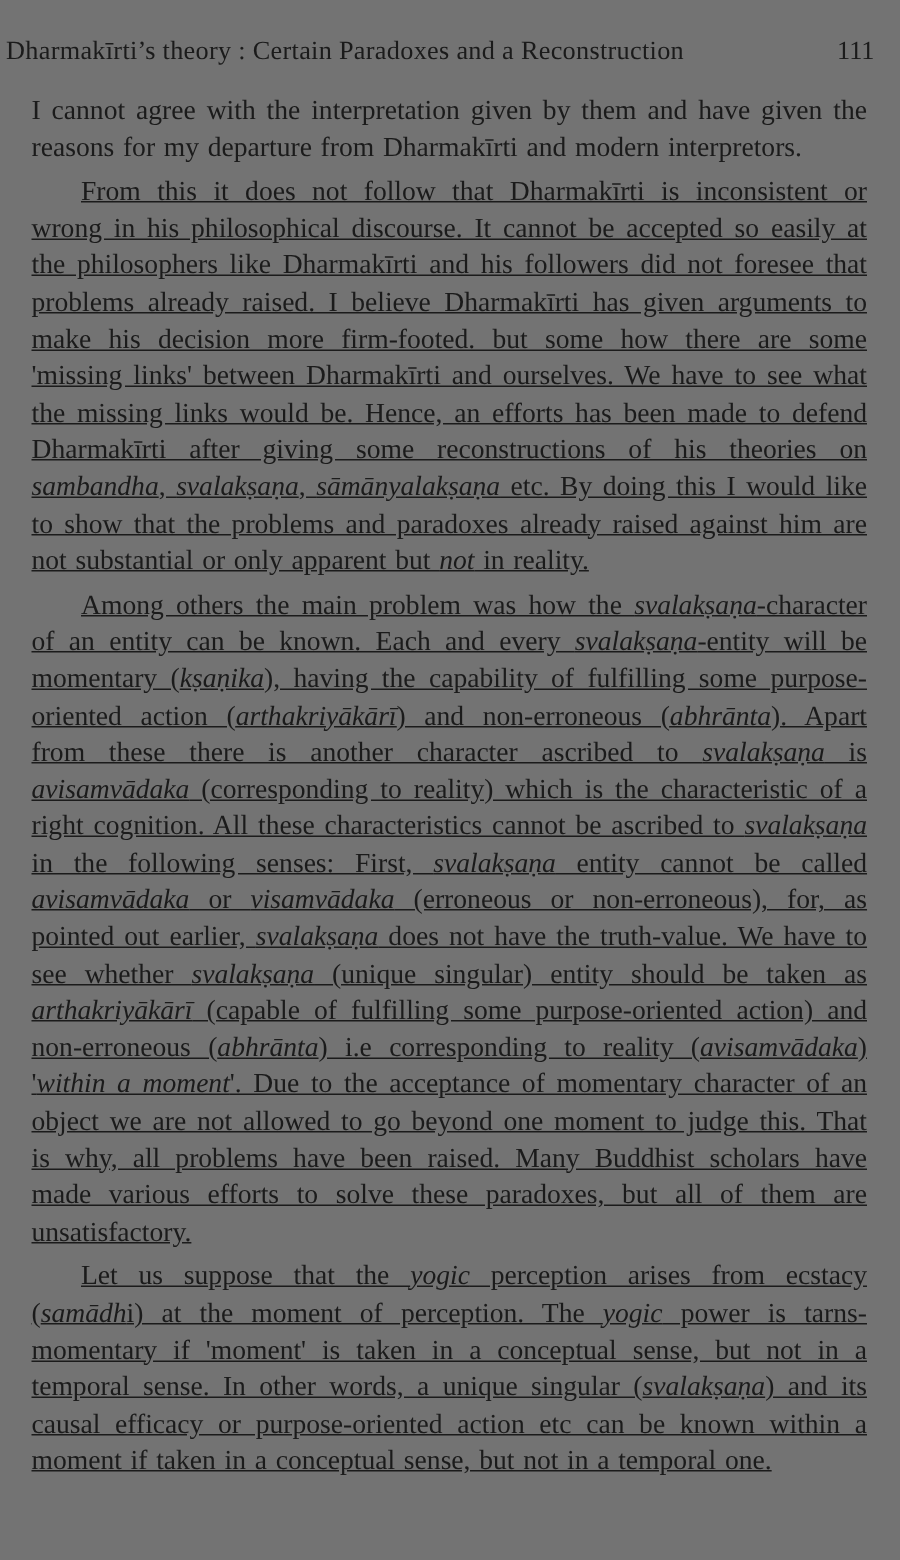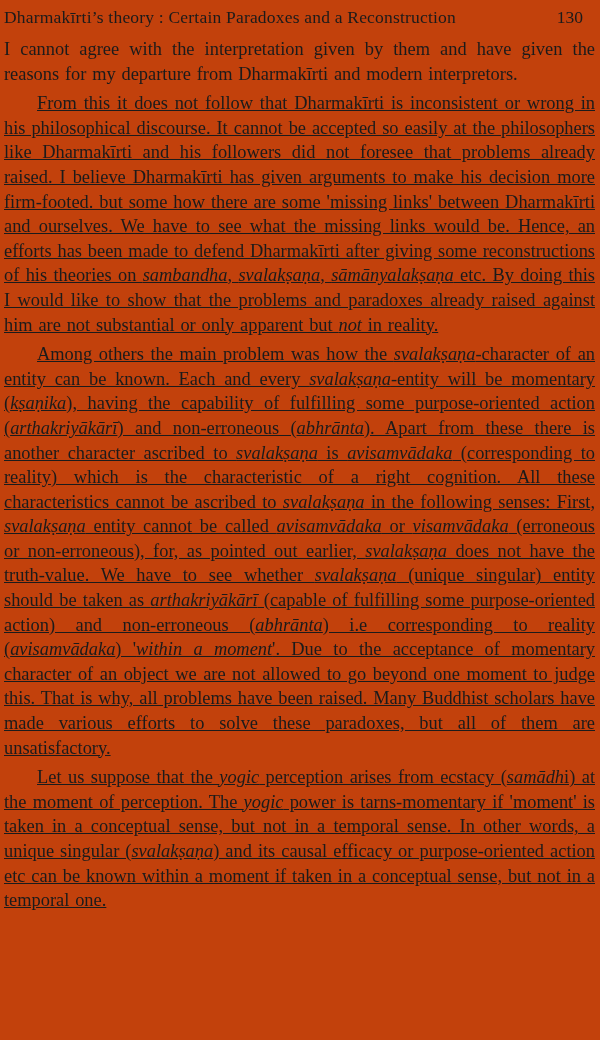--- a/index.html
+++ b/index.html
@@ -6,42 +6,42 @@
     margin: 0;
     padding: 0;
     background: #e9e9e7;
   }
   .page {
     position: relative;
     box-sizing: border-box;
     width: 600px;
     height: 1040px;
     margin: 0;
-    padding: 4px 5px 0 4px;
-    background: #c2410c;
+    padding: 20px 5px 0 4px;
+    background: #737373;
     color: #1b1b1b;
     font-family: "Liberation Serif", "DejaVu Serif", serif;
     overflow: hidden;
   }
   .running-head {
     display: flex;
     justify-content: space-between;
     align-items: baseline;
     font-size: 17.5px;
     line-height: 22px;
     margin: 2px 0 9px 0;
   }
   .running-head .title {
     letter-spacing: 0.2px;
   }
   .running-head .pagenum {
     padding-right: 12px;
   }
   .body-text {
-    margin: 0;
+    margin: 17px;
   }
   .para {
     margin: 0 0 5px 0;
     font-size: 18.4px;
     line-height: 24.6px;
     text-align: justify;
     word-spacing: 1.2px;
   }
   .para.indent {
     text-indent: 33px;
@@ -50,21 +50,21 @@
   .para i {
     font-style: italic;
   }
 </style>
 </head>
 <body>
 
 <div class="page">
   <header class="running-head">
     <span class="title">Dharmakīrti’s theory : Certain Paradoxes and a Reconstruction</span>
-    <span class="pagenum">130</span>
+    <span class="pagenum">111</span>
   </header>
   <main class="body-text">
       <p class="para">I cannot agree with the interpretation given by them and have given the reasons for my departure from Dharmakīrti and modern interpretors.</p>
       <p class="para indent">From this it does not follow that Dharmakīrti is inconsistent or wrong in his philosophical discourse. It cannot be accepted so easily at the philosophers like Dharmakīrti and his followers did not foresee that problems already raised. I believe Dharmakīrti has given arguments to make his decision more firm-footed. but some how there are some 'missing links' between Dharmakīrti and ourselves. We have to see what the missing links would be. Hence, an efforts has been made to defend Dharmakīrti after giving some reconstructions of his theories on <i>sambandha</i>, <i>svalakṣaṇa</i>, <i>sāmānyalakṣaṇa</i> etc. By doing this I would like to show that the problems and paradoxes already raised against him are not substantial or only apparent but <i>not</i> in reality.</p>
       <p class="para indent">Among others the main problem was how the <i>svalakṣaṇa</i>-character of an entity can be known. Each and every <i>svalakṣaṇa</i>-entity will be momentary (<i>kṣaṇika</i>), having the capability of fulfilling some purpose-oriented action (<i>arthakriyākārī</i>) and non-erroneous (<i>abhrānta</i>). Apart from these there is another character ascribed to <i>svalakṣaṇa</i> is <i>avisamvādaka</i> (corresponding to reality) which is the characteristic of a right cognition. All these characteristics cannot be ascribed to <i>svalakṣaṇa</i> in the following senses: First, <i>svalakṣaṇa</i> entity cannot be called <i>avisamvādaka</i> or <i>visamvādaka</i> (erroneous or non-erroneous), for, as pointed out earlier, <i>svalakṣaṇa</i> does not have the truth-value. We have to see whether <i>svalakṣaṇa</i> (unique singular) entity should be taken as <i>arthakriyākārī</i> (capable of fulfilling some purpose-oriented action) and non-erroneous (<i>abhrānta</i>) i.e corresponding to reality (<i>avisamvādaka</i>) '<i>within a moment</i>'. Due to the acceptance of momentary character of an object we are not allowed to go beyond one moment to judge this. That is why, all problems have been raised. Many Buddhist scholars have made various efforts to solve these paradoxes, but all of them are unsatisfactory.</p>
       <p class="para indent">Let us suppose that the <i>yogic</i> perception arises from ecstacy (<i>samādh</i>i) at the moment of perception. The <i>yogic</i> power is tarns-momentary if 'moment' is taken in a conceptual sense, but not in a temporal sense. In other words, a unique singular (<i>svalakṣaṇa</i>) and its causal efficacy or purpose-oriented action etc can be known within a moment if taken in a conceptual sense, but not in a temporal one.</p>
     </main>
 </div>
 
 </body></html>

